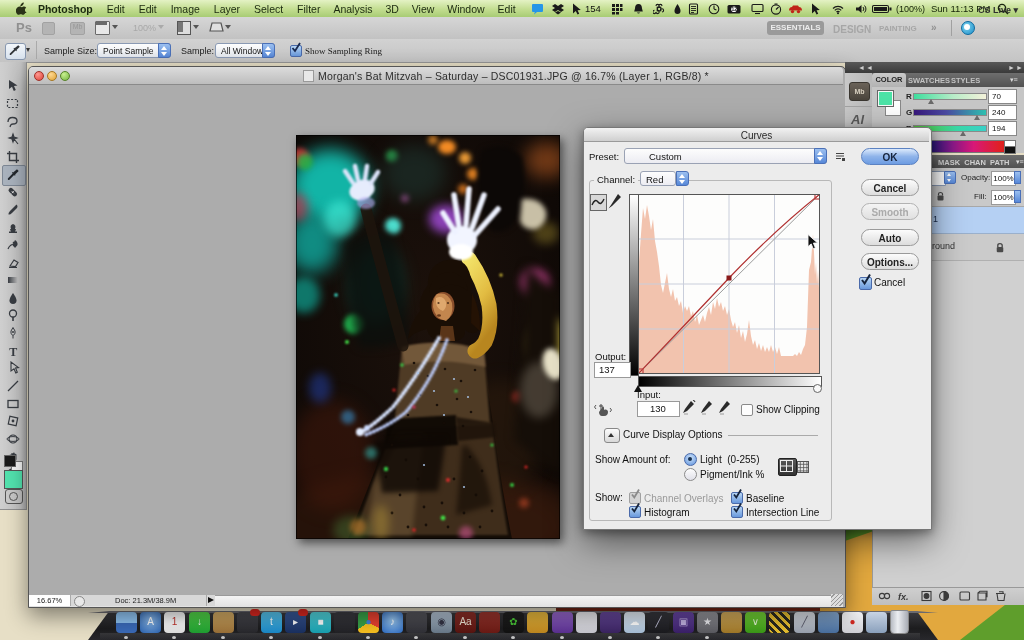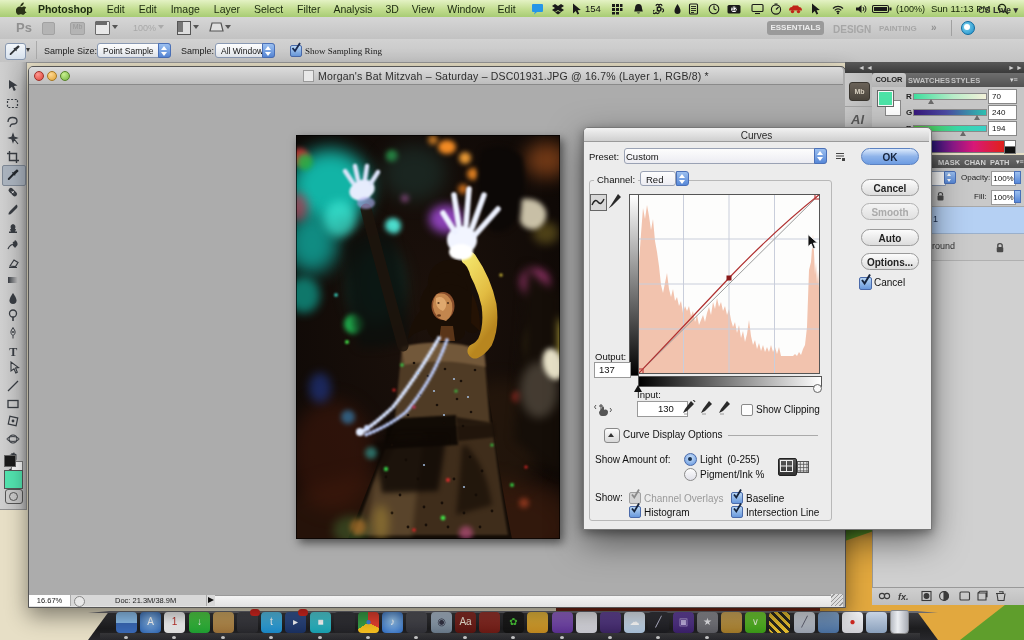--- a/index.html
+++ b/index.html
@@ -631,21 +631,21 @@
       <path d="M118 3.5 h8 M119 3.5 l1 7 h6 l1 -7 M121 1.8 h4 v1.5"></path>
     </g>
     <text x="20" y="9.5" font-family="Liberation Sans" font-size="9" font-style="italic" font-weight="bold" fill="#3a3a3a">fx.</text>
   </svg>
 
 <div class="abs" style="left:583px;top:127px;width:347px;height:401px;background:#ececec;border:1px solid #777;border-radius:5px 5px 0 0;box-shadow:0 12px 34px rgba(0,0,0,.5), 0 3px 10px rgba(0,0,0,.35);"></div>
 <div class="abs" style="left:584px;top:128px;width:345px;height:13px;background:linear-gradient(#f2f2f2,#cfcfcf);border-bottom:1px solid #9a9a9a;border-radius:4px 4px 0 0;"></div>
 <div class="abs" style="left:584px;top:130px;width:345px;height:11px;font-size:10px;color:#2a2a2a;text-align:center;">Curves</div>
 
 <div class="abs" style="left:589px;top:151px;font-size:9.5px;color:#111;">Preset:</div>
-<div class="abs" style="left:624px;top:148px;width:203px;height:16px;background:linear-gradient(#fdfdfd,#ececf2);border:1px solid #9aa2b4;border-radius:3px;font-size:9.5px;color:#111;line-height:16px;padding-left:1px;box-sizing:border-box;">Custom</div>
+<div class="abs" style="left:624px;top:148px;width:203px;height:16px;background:linear-gradient(#fdfdfd,#ececf2);border:1px solid #9aa2b4;border-radius:3px;font-size:9.5px;color:#111;line-height:16px;padding-left:24px;box-sizing:border-box;">Custom</div>
 <div class="abs" style="left:814px;top:148px;width:13px;height:16px;background:linear-gradient(#9cc0f0,#5788d8);border:1px solid #4a70b8;border-radius:0 3px 3px 0;box-sizing:border-box;"></div>
 <div class="abs" style="left:817px;top:151px;width:0;height:0;border-left:3px solid transparent;border-right:3px solid transparent;border-bottom:4px solid #fff;"></div>
 <div class="abs" style="left:817px;top:157px;width:0;height:0;border-left:3px solid transparent;border-right:3px solid transparent;border-top:4px solid #fff;"></div>
 <svg class="abs" style="left:835px;top:152px;" width="10" height="9" viewBox="0 0 10 9">
     <path d="M1 1.5 H9 M1 4 H9 M1 6.5 H6" stroke="#444" stroke-width="1.2"></path>
     <rect x="7" y="6" width="3" height="3" fill="#444"></rect>
   </svg>
 
 <div class="abs" style="left:861px;top:148px;width:58px;height:17px;border-radius:9px;background:linear-gradient(#dceafc,#8fb4ea 50%,#6d9ce2);border:1px solid #5b82c2;font-size:10px;font-weight:bold;color:#16243c;text-align:center;line-height:17px;box-sizing:border-box;">OK</div>
 <div class="abs" style="left:861px;top:179px;width:58px;height:17px;border-radius:9px;background:linear-gradient(#fcfcfc,#dcdcdc);border:1px solid #9a9a9a;font-size:10px;font-weight:bold;color:#222;text-align:center;line-height:17px;box-sizing:border-box;">Cancel</div>
@@ -689,21 +689,21 @@
 <path d="M0 180 Q46 132 91 84 Q137 36 182 0" stroke="#b03030" stroke-width="1.2" fill="none"></path>
 <rect x="88.5" y="81.5" width="5" height="5" fill="#8a1a1a"></rect>
 <rect x="177" y="0" width="5" height="5" fill="none" stroke="#c04040" stroke-width="1.2"></rect>
 <rect x="0" y="175" width="5" height="5" fill="none" stroke="#c04040" stroke-width="1.2"></rect>
 <rect x="0.5" y="0.5" width="181" height="179" fill="none" stroke="#555"></rect>
 </svg>
 
 <div class="abs" style="left:595px;top:351px;font-size:9.5px;color:#111;">Output:</div>
 <div class="abs" style="left:594px;top:362px;width:31px;height:14px;background:#fff;border:1px solid #999;font-size:9.5px;color:#111;line-height:14px;padding-left:4px;">137</div>
 <div class="abs" style="left:637px;top:389px;font-size:9.5px;color:#111;">Input:</div>
-<div class="abs" style="left:637px;top:401px;width:29px;height:14px;background:#fff;border:1px solid #999;font-size:9.5px;color:#111;line-height:14px;padding-left:20px;">130</div>
+<div class="abs" style="left:637px;top:401px;width:29px;height:14px;background:#fff;border:1px solid #999;font-size:9.5px;color:#111;line-height:14px;padding-left:12px;">130</div>
 <svg class="abs" style="left:594px;top:400px;" width="18" height="17" viewBox="0 0 18 17">
     <path d="M7 4 L7 12 M5 6 L9 6" stroke="#444" stroke-width="1" fill="none"></path>
     <path d="M8 8 C8 6 10 6 10 8 L10 10 C12 9 14 10 14 12 C14 14 13 16 10 16 L8 16 C6 16 5 14 5 12 Z" fill="#555"></path>
     <path d="M2 5 L0.5 7 L2 9 M16 8 L17.5 10 L16 12" stroke="#555" stroke-width="1" fill="none"></path>
   </svg>
 <g></g>
 <svg class="abs" style="left:680px;top:400px;" width="52" height="16" viewBox="0 0 52 16">
     <g fill="#2a2a2a">
       <path d="M11 1 L14 4 L7 11 L3 13 L5 9 Z M12.8 0.2 L14.8 2.2 L15.5 1.5 L13.5 -0.5 Z"></path>
       <path d="M29 1 L32 4 L25 11 L21 13 L23 9 Z"></path>

